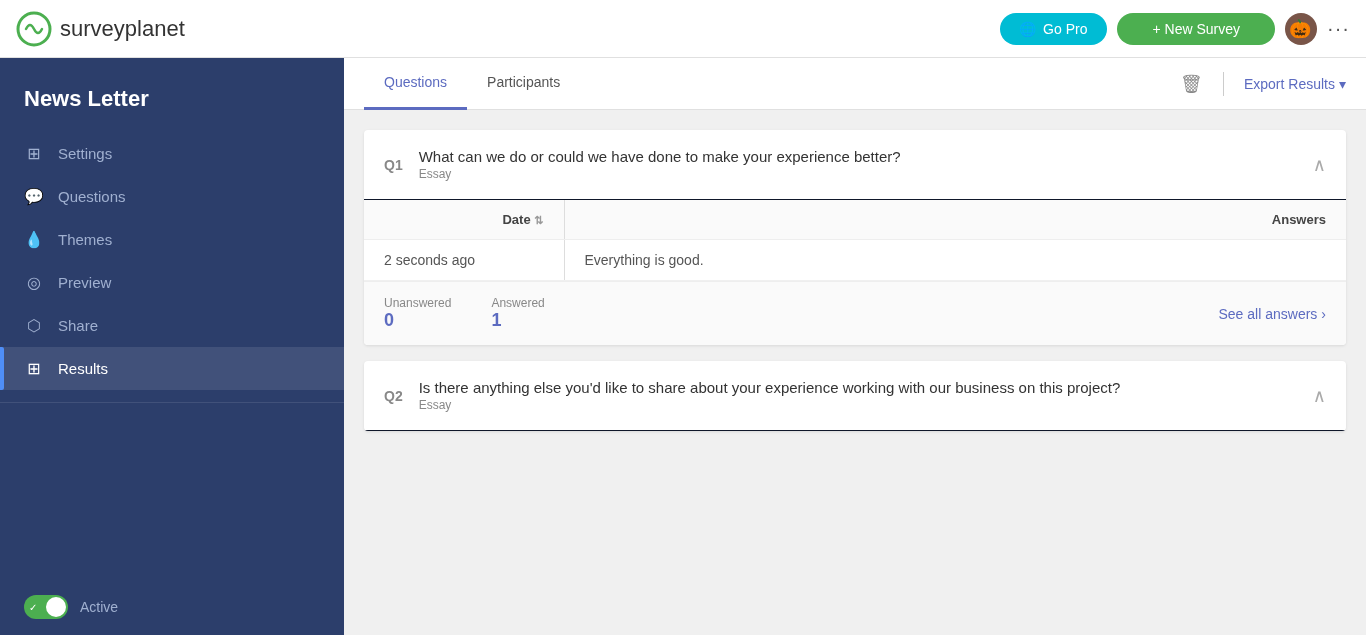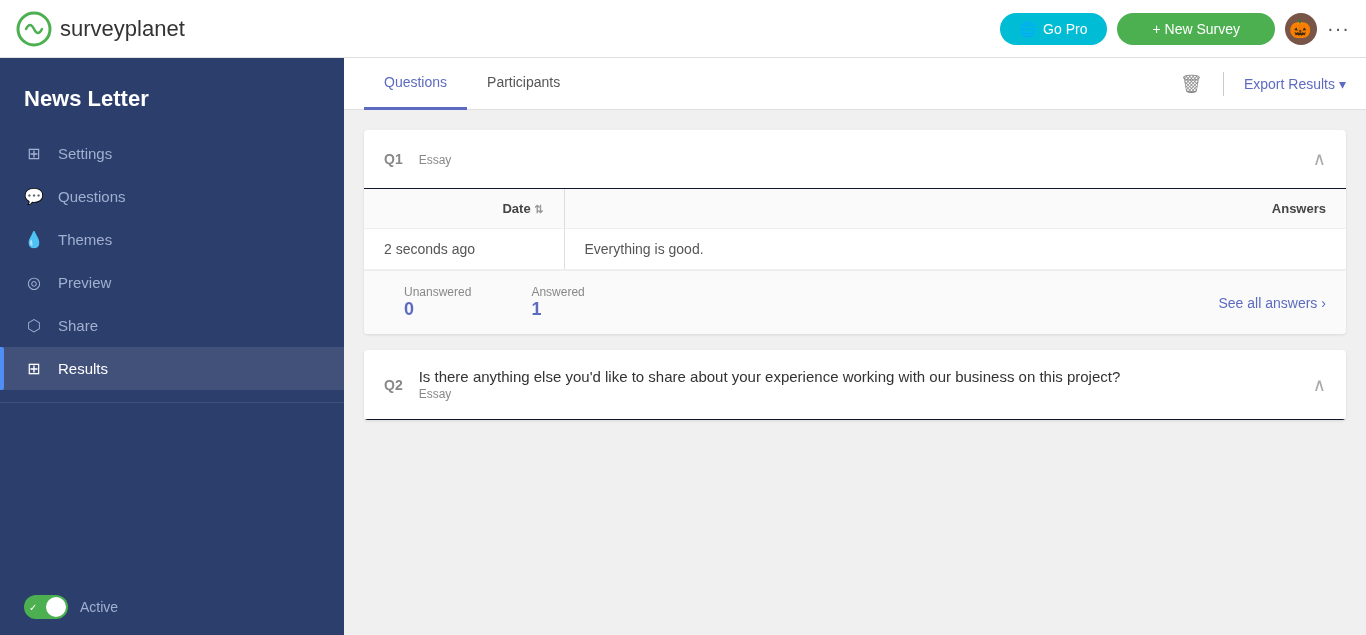--- a/index.html
+++ b/index.html
@@ -312,21 +312,20 @@
     
     .question-stats {
       display: flex;
       align-items: center;
       padding: 14px 20px;
       border-top: 1px solid #eee;
       background: #fafafa;
     }
     .stat {
       margin-right: 40px;
-      margin-left: 20px;
     }
     .stat-label {
       font-size: 12px;
       color: #888;
     }
     .stat-value {
       font-size: 18px;
       font-weight: 600;
       color: #5c6bc0;
     }
@@ -439,20 +438,21 @@
         </div>
       </div>
     </div>
 
     <div class="content-scroll">
 
       <div class="question-card">
         <div class="question-header">
           <span class="question-num">Q1</span>
           <div class="question-content">
+            <div class="question-text">What can we do or could we have done to make your experience better?</div>
             <div class="question-type">Essay</div>
           </div>
           <span class="question-collapse">∧</span>
         </div>
 
         <table class="answers-table">
           <thead>
             <tr>
               <th class="th-date">
                 <span>Date</span>

